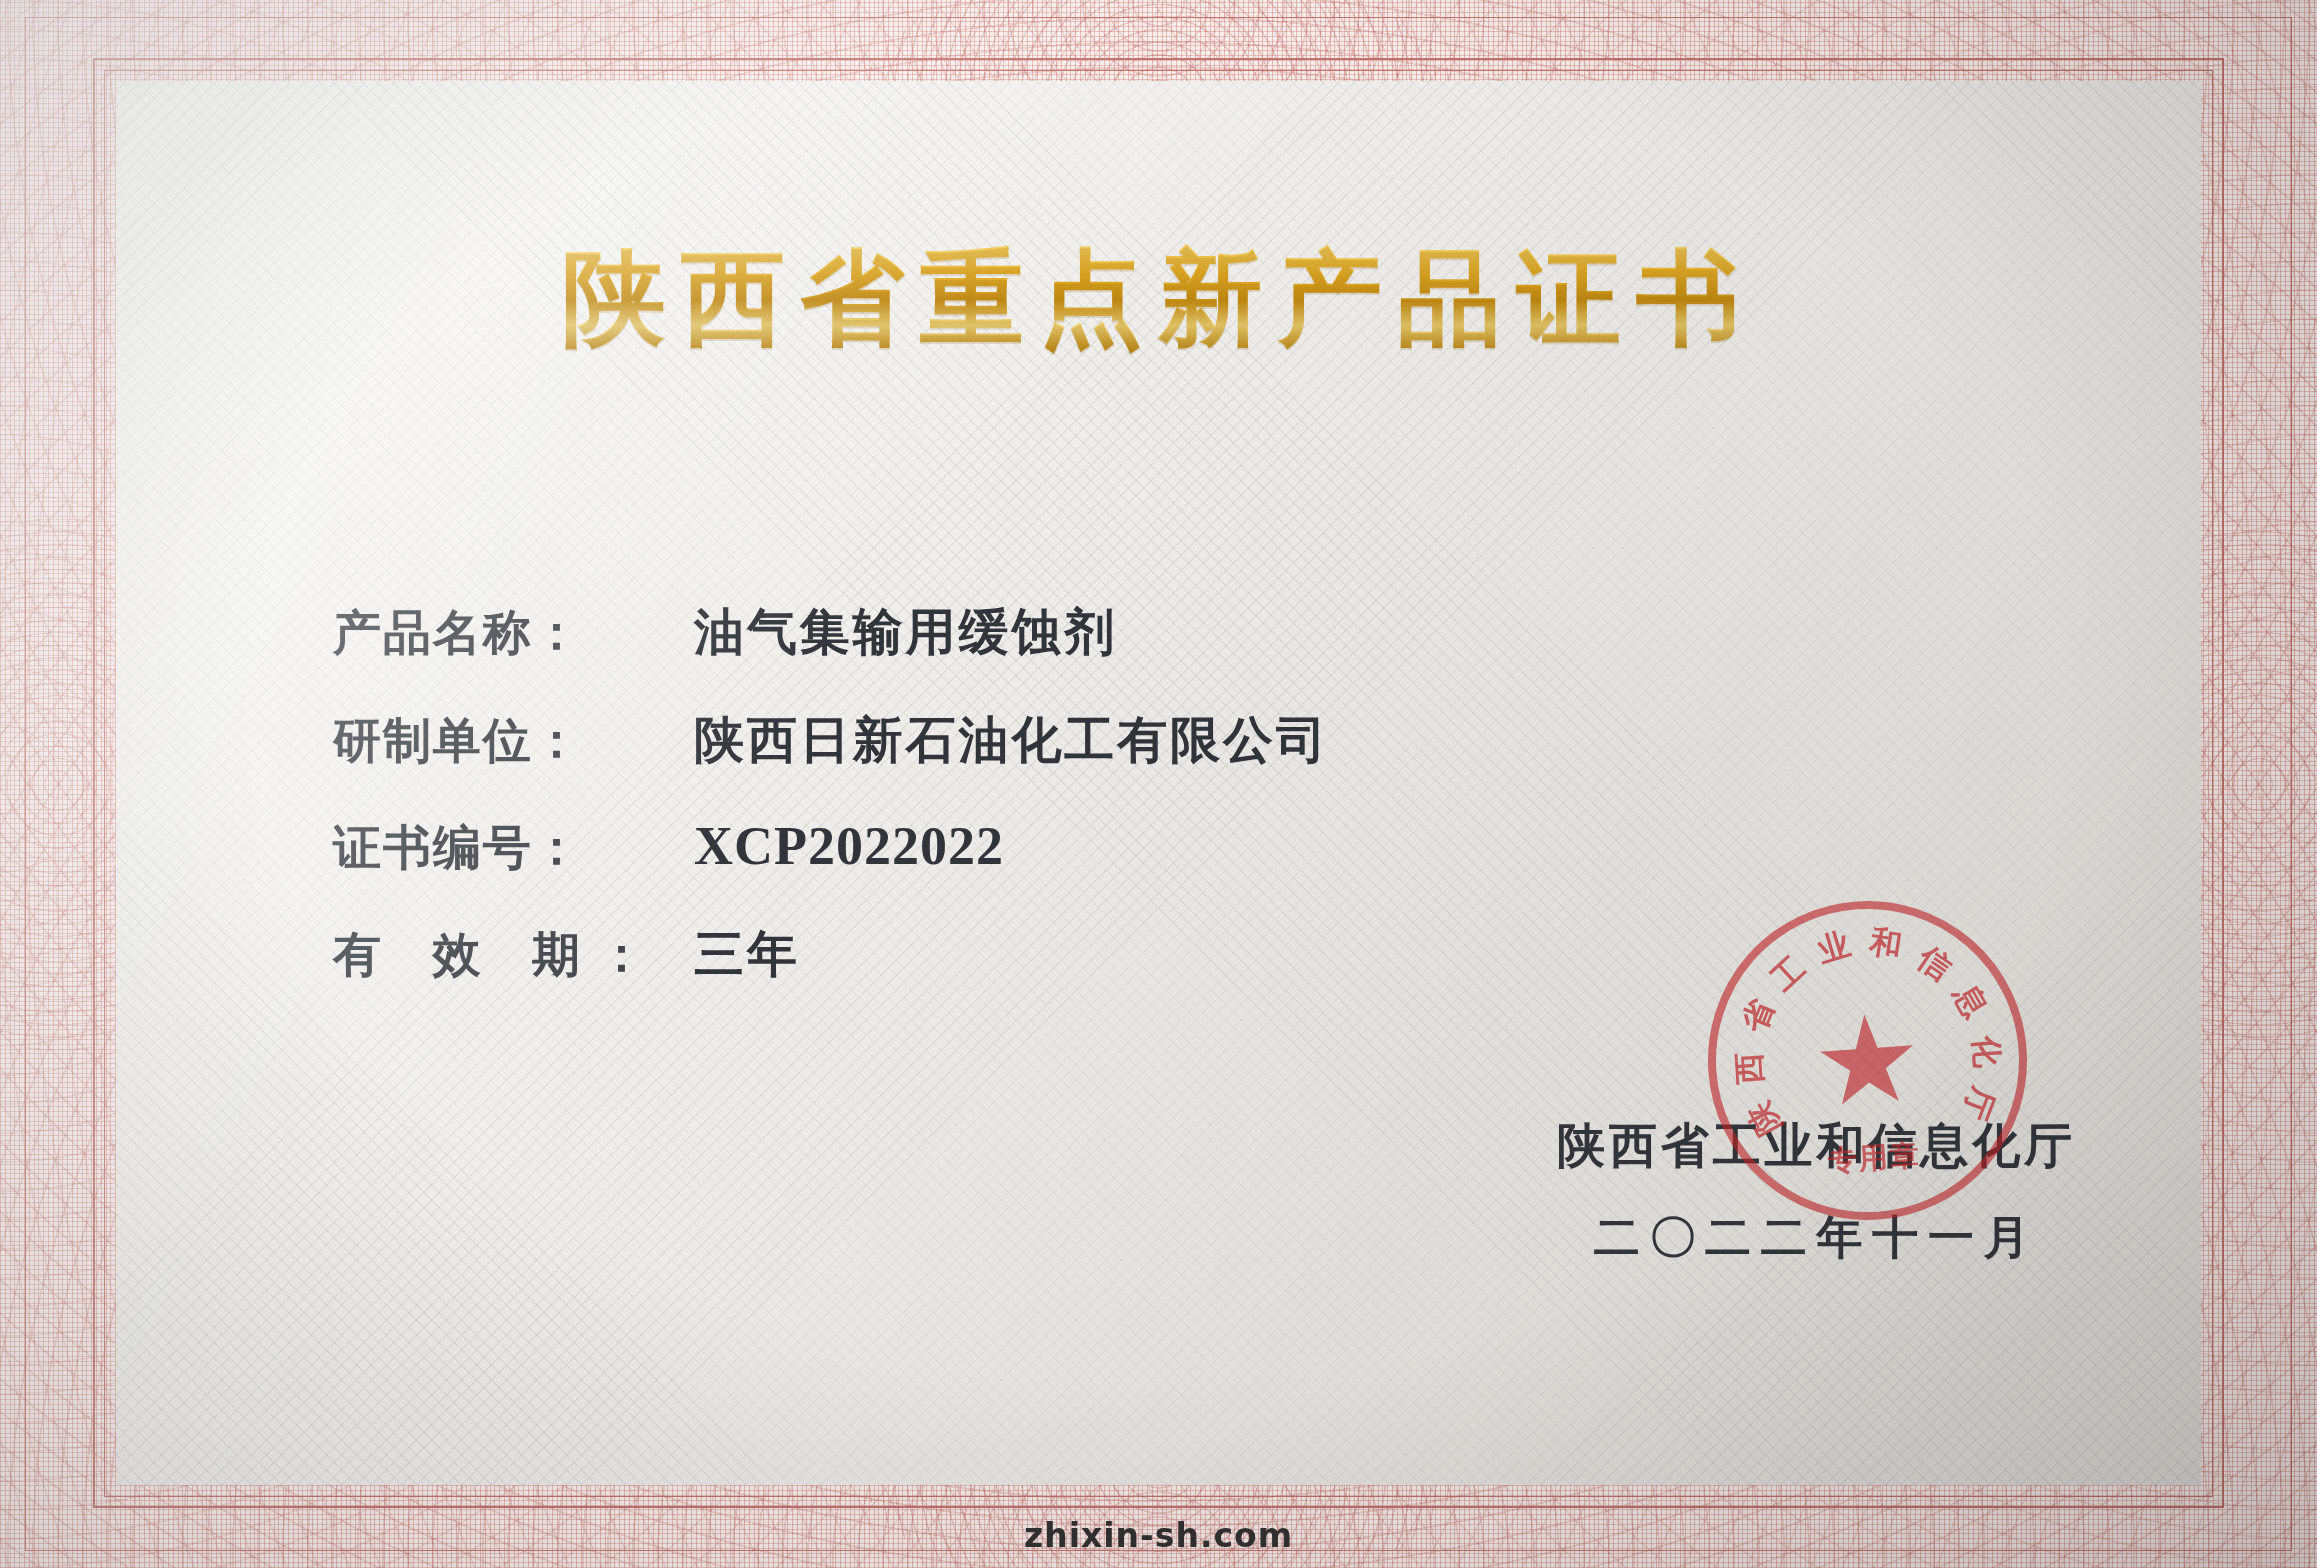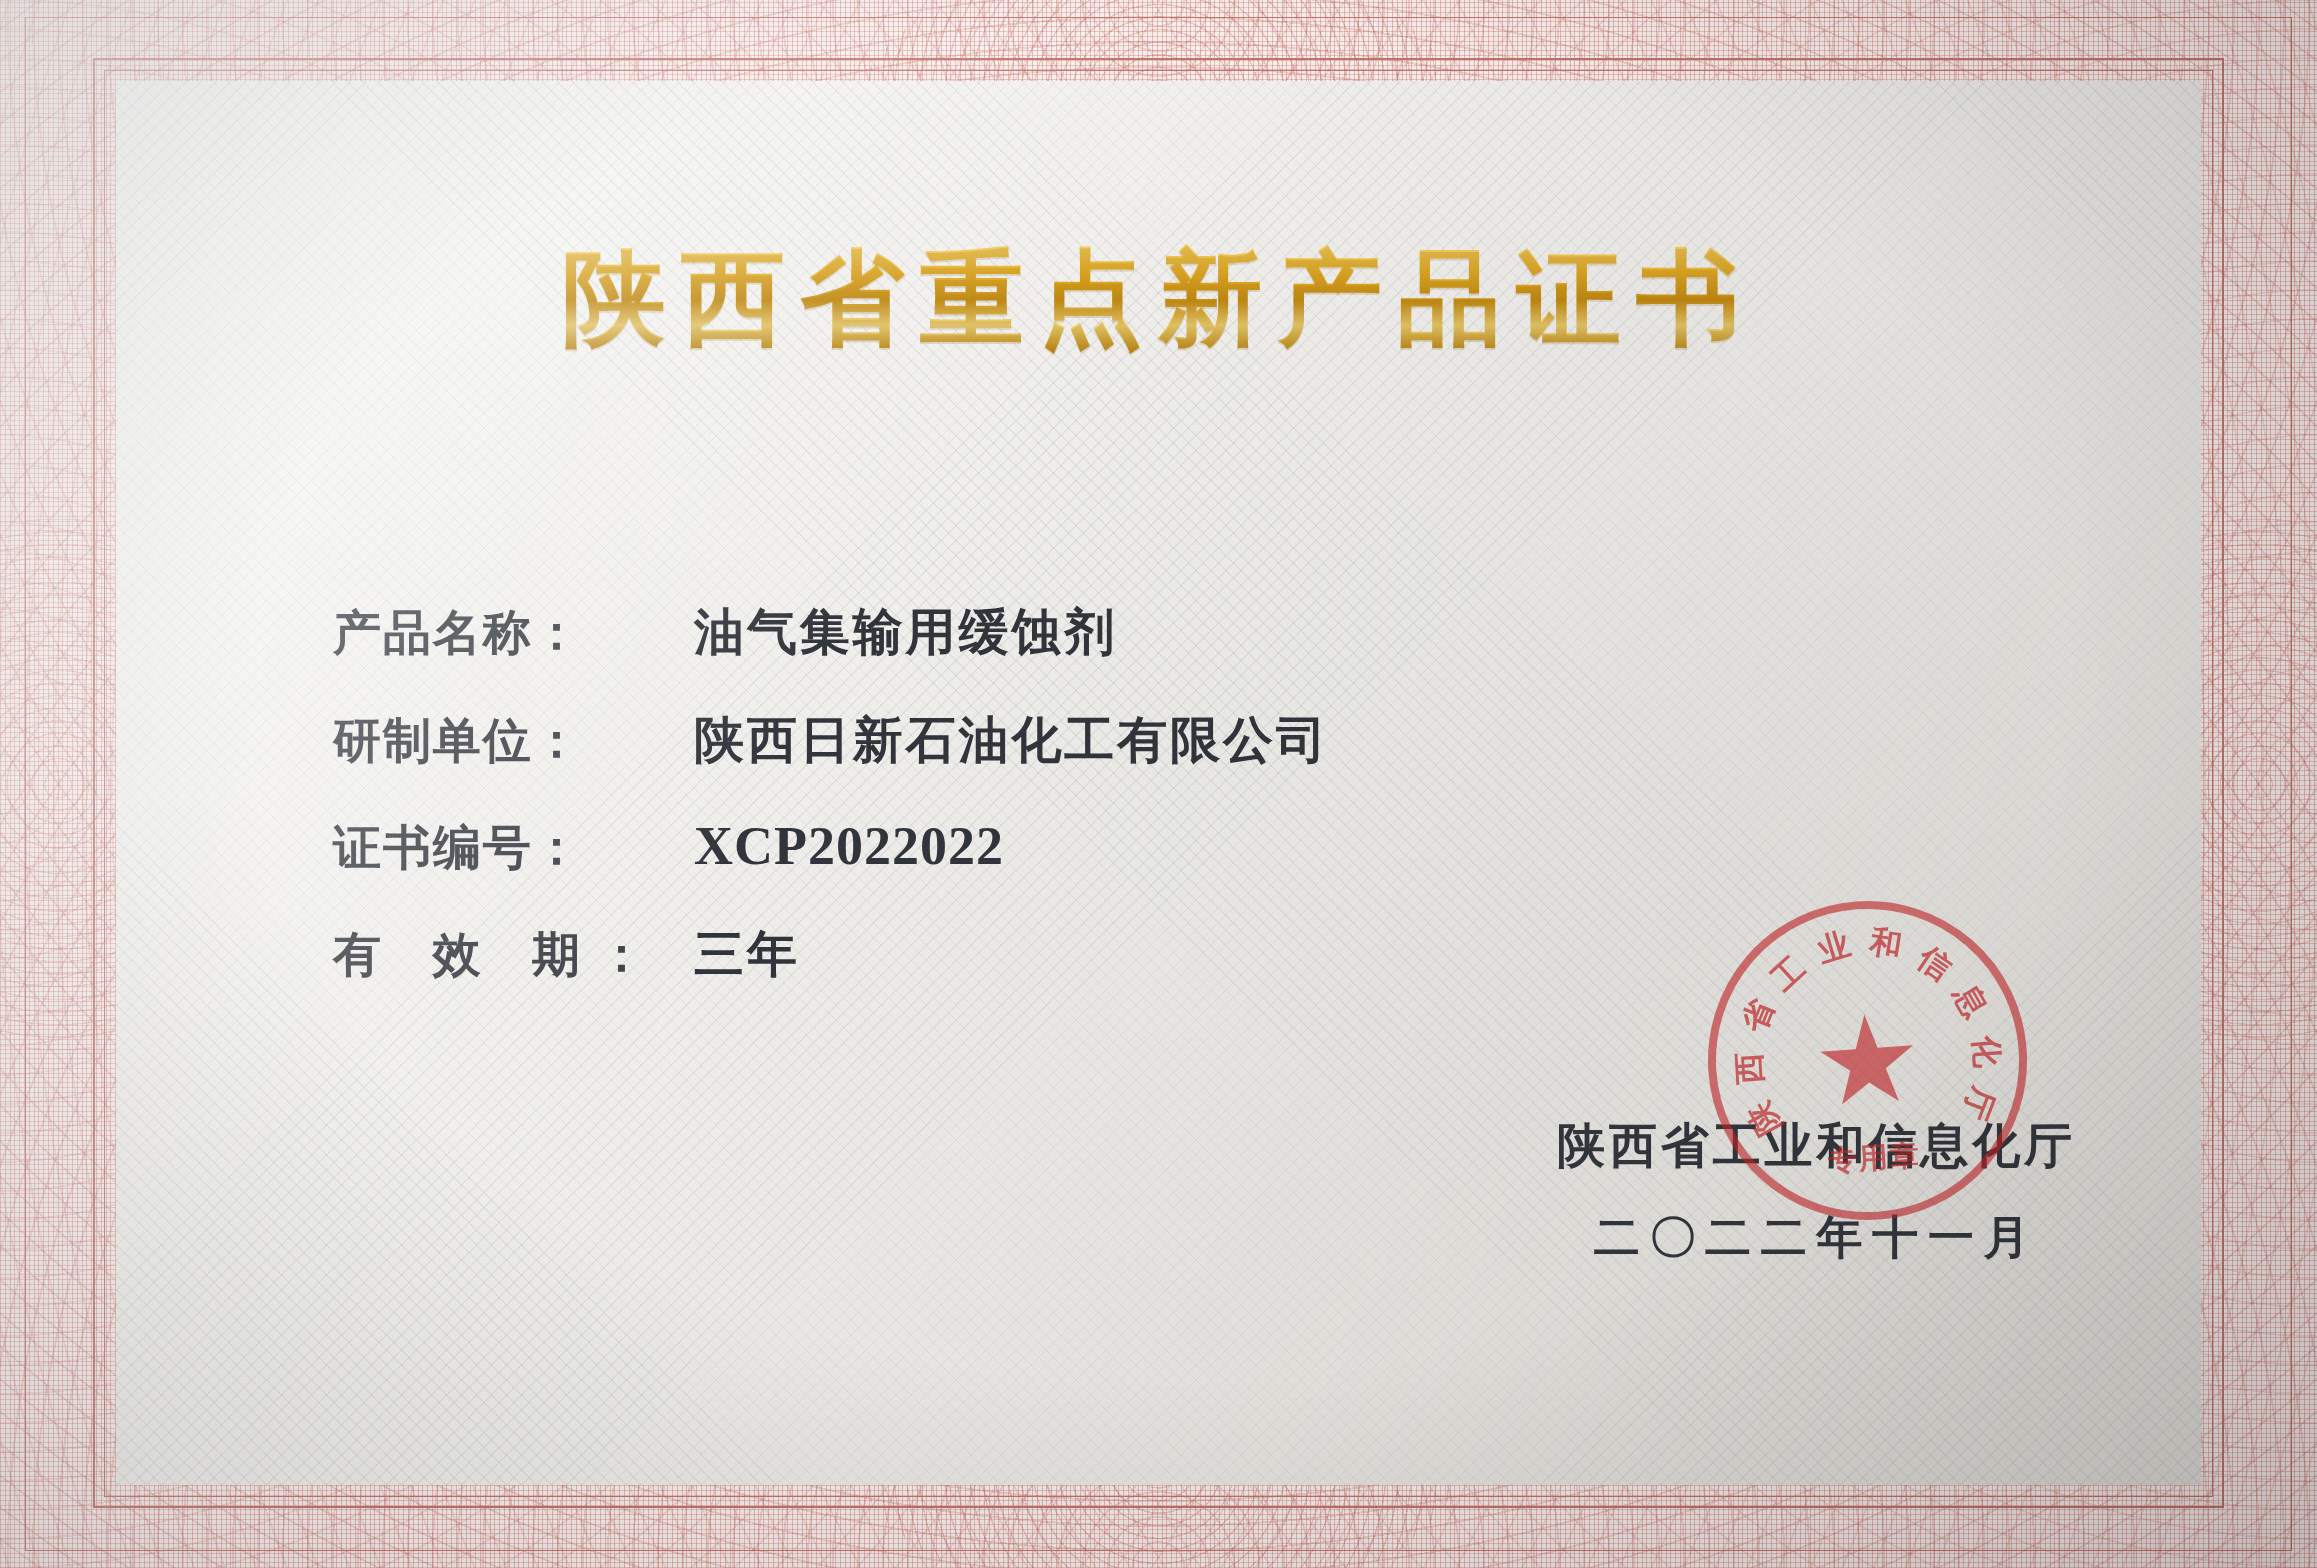--- a/index.html
+++ b/index.html
@@ -313,15 +313,16 @@
   </div>
 
   <div class="issuer">
     <div class="issuer-name">陕西省工业和信息化厅</div>
     <div class="issuer-date">二〇二二年十一月</div>
   </div>
 
   <div class="vignette"></div>
   <div class="paper-sheen"></div>
 
+  <div class="watermark">zhixin-sh.com</div>
 
 </div>
 
 
 </body></html>

